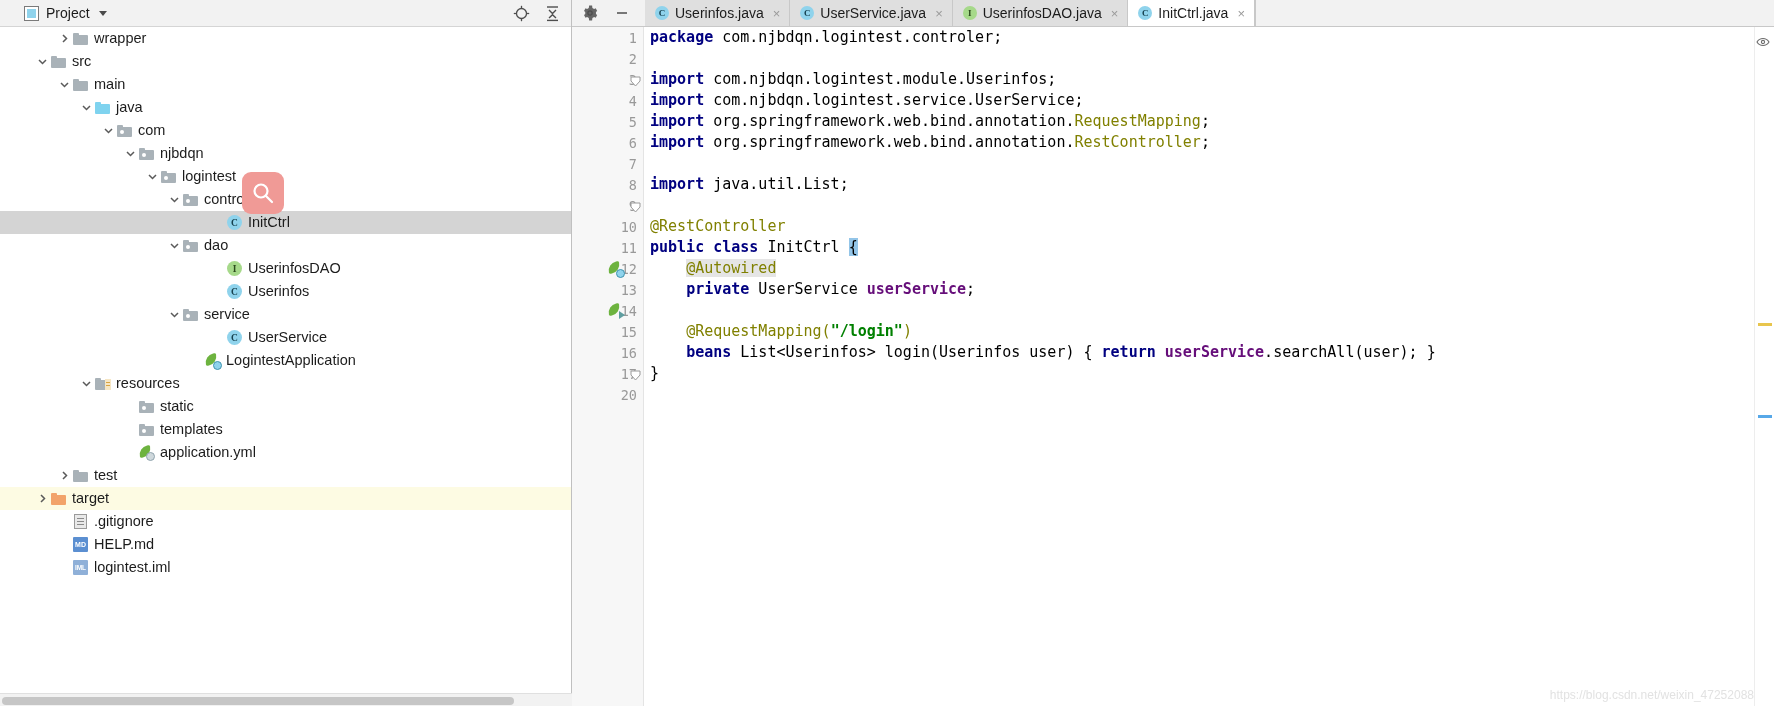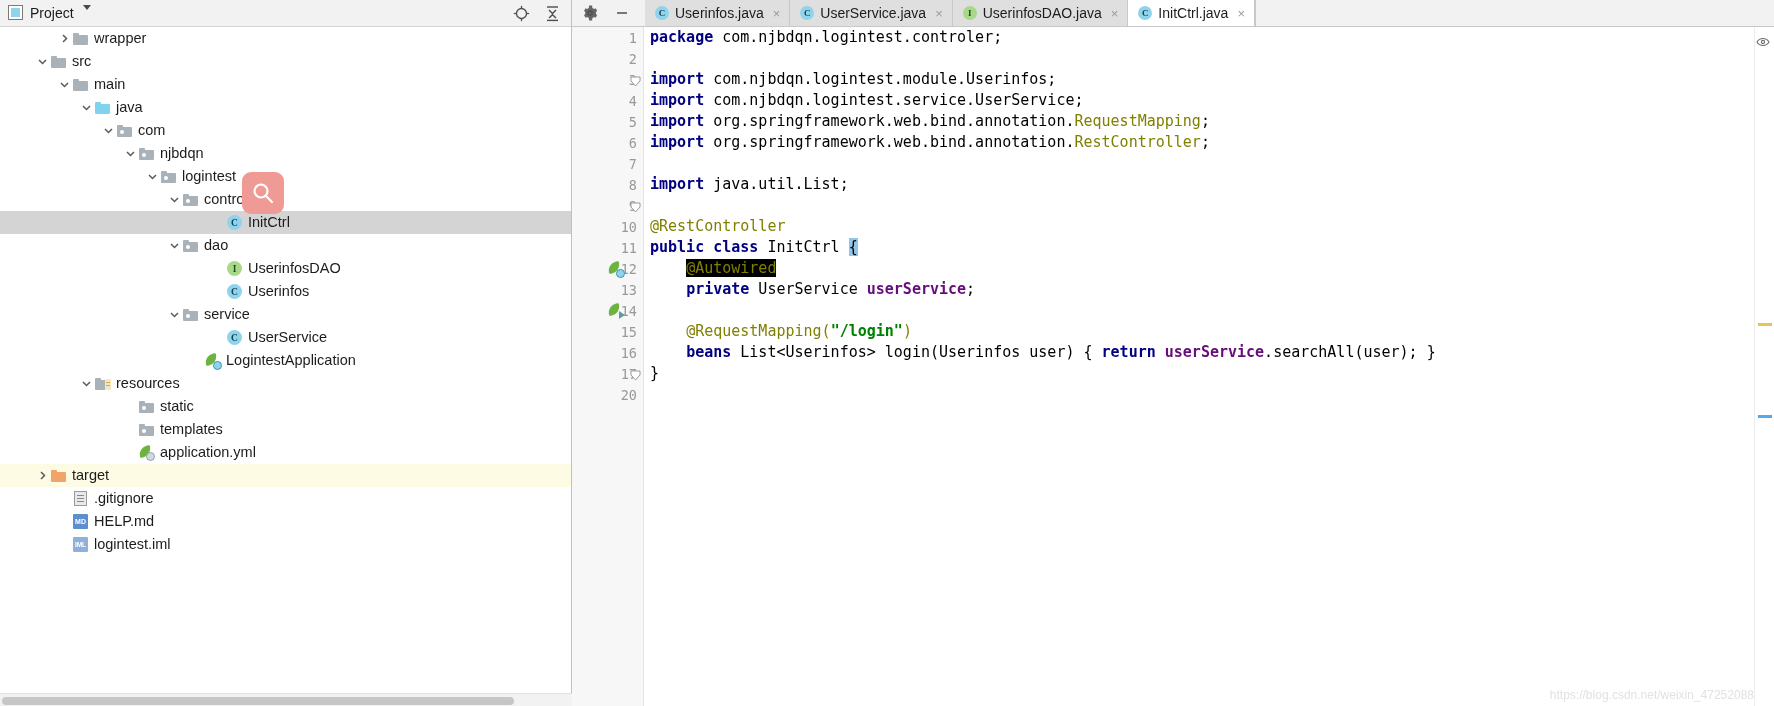--- a/index.html
+++ b/index.html
@@ -20,21 +20,21 @@
     flex: 0 0 572px;
   }
   .panel-header {
     height: 27px;
     background: #f2f2f2;
     border-bottom: 1px solid #d5d5d5;
     display: flex; align-items: center;
     padding: 0 6px 0 8px;
     position: relative;
   }
-  .panel-title-group { display: flex; align-items: flex-start; gap: 7px; }
+  .panel-title-group { display: flex; align-items: center; gap: 7px; margin-left: 16px; }
   .proj-icon {
     width: 15px; height: 15px;
     border: 1px solid #7a7a7a;
     background: #ffffff;
     display: flex; align-items: center; justify-content: center;
   }
   .proj-icon i { display:block; width: 9px; height: 9px; background: #8fd3ec; }
   .panel-title { font-size: 14px; color: #1b1b1b; }
   .caret-dn {
     width: 0; height: 0;
@@ -198,21 +198,21 @@
   }
 
   .code {
     flex: 1 1 auto; position: relative; padding-left: 6px;
     font-family: "DejaVu Sans Mono", monospace;
     font-size: 15px; overflow: hidden;
   }
   .cline { height: 21px; line-height: 21px; white-space: pre; color: #000000; }
   .kw   { color: #000080; font-weight: bold; }
   .anno { color: #808000; }
-  .anno-hl { color: #808000; background: #000000; }
+  .anno-hl { color: #808000; background: #e5e5e5; }
   .str  { color: #008000; font-weight: bold; }
   .fld  { color: #660e7a; font-weight: bold; }
   .brace-hl { background: #93c5e8; }
   .plain{ color: #000000; }
 
   
   .right-rail {
     position: absolute; right: 0; top: 0; bottom: 0; width: 20px;
     background: #ffffff; border-left: 1px solid #ededed;
   }
@@ -509,20 +509,35 @@
           <span style="display: inline-block; flex: 0 0 auto; width: 110px;"></span>
           <span class="arrow"></span>
           <span class="tico">
             <span class="spring">
               <span class="leafshape"></span>
               <span class="gear"></span>
             </span>
           </span>
           <span class="tlabel">application.yml</span>
         </div>
+        <div class="trow">
+          <span style="display: inline-block; flex: 0 0 auto; width: 44px;"></span>
+          <span class="arrow">
+            <svg width="11" height="11" viewBox="0 0 11 11" fill="none" stroke="#5a5a5a" stroke-width="1.5">
+              <polyline points="4,2 7.5,5.5 4,9"></polyline>
+            </svg>
+          </span>
+          <span class="tico">
+            <span class="fold grey">
+              <i></i>
+              <b></b>
+            </span>
+          </span>
+          <span class="tlabel">test</span>
+        </div>
         <div class="trow hl">
           <span style="display: inline-block; flex: 0 0 auto; width: 22px;"></span>
           <span class="arrow">
             <svg width="11" height="11" viewBox="0 0 11 11" fill="none" stroke="#5a5a5a" stroke-width="1.5">
               <polyline points="4,2 7.5,5.5 4,9"></polyline>
             </svg>
           </span>
           <span class="tico">
             <span class="fold orange">
               <i></i>

